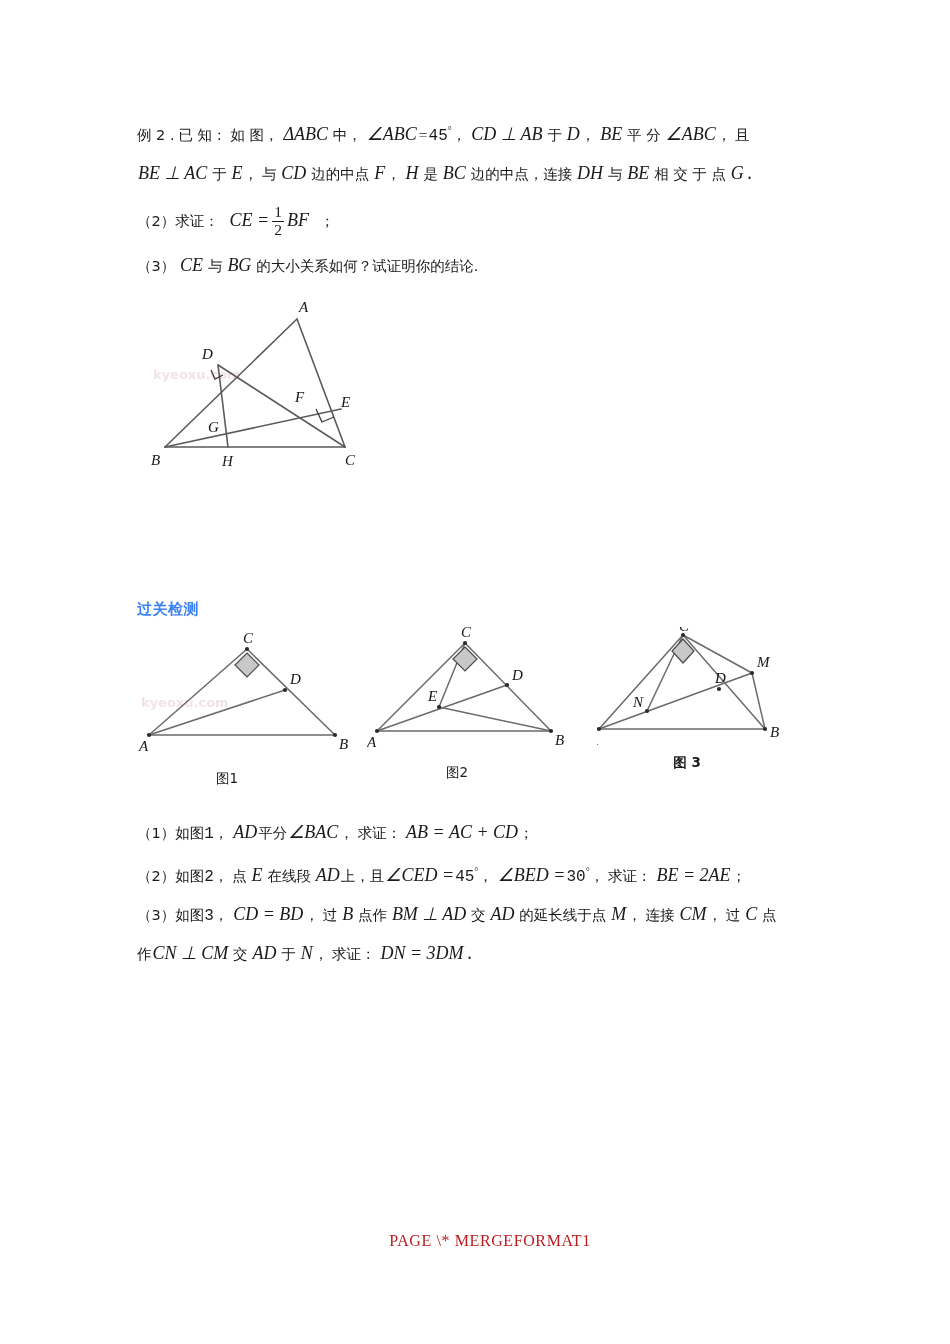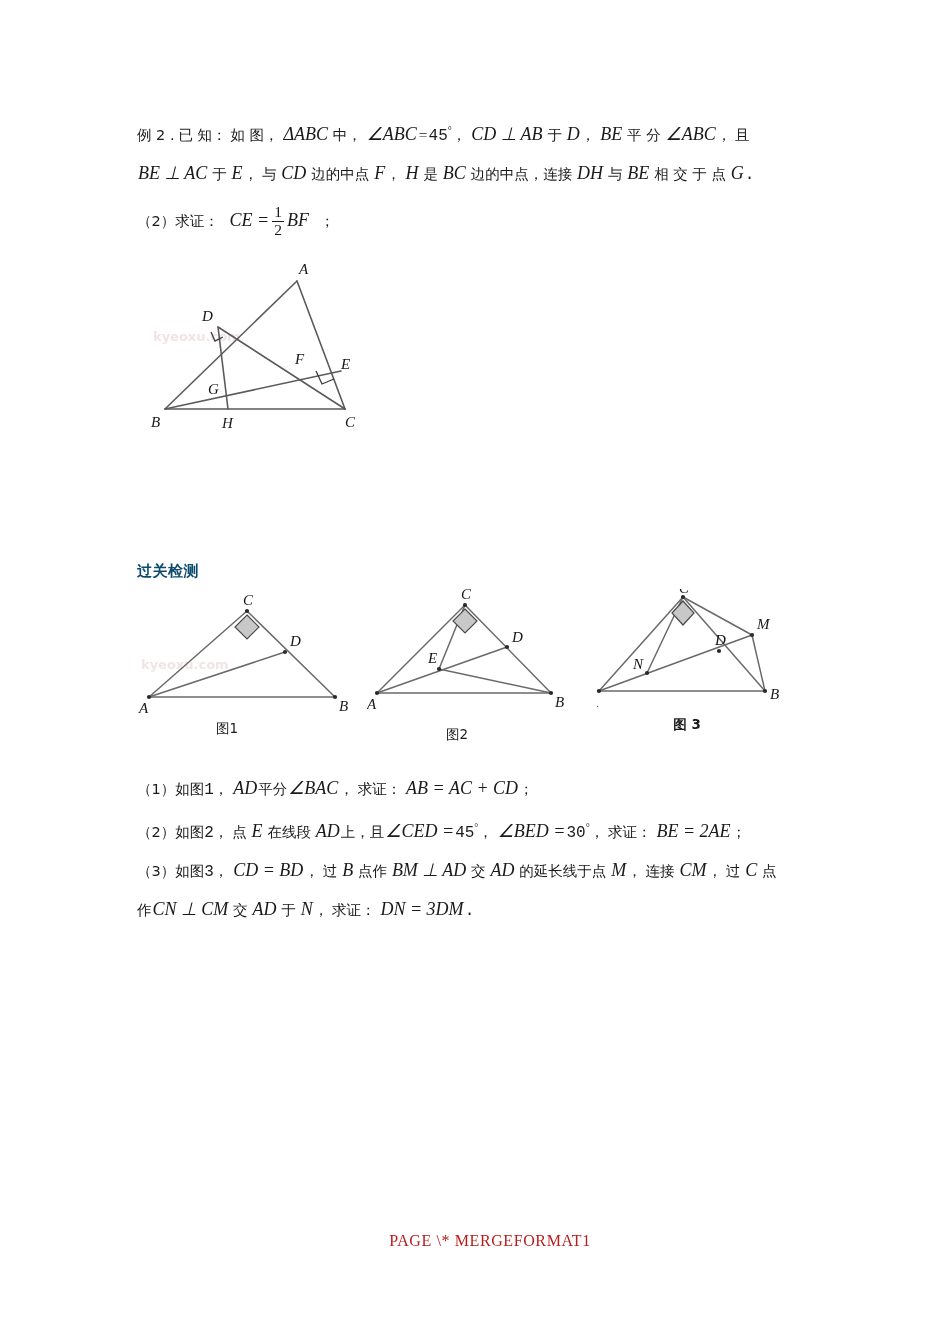--- a/index.html
+++ b/index.html
@@ -50,21 +50,21 @@
     font-size: 16px;
     text-align: center;
   }
   .op { font-family: "Liberation Serif", serif; font-size: 15.5px; padding: 0 1px; }
   .sup { font-size: 10px; vertical-align: super; font-style: normal; }
 
   .sect-title {
     font-family: "DejaVu Sans", sans-serif;
     font-weight: bold;
     font-size: 15px;
-    color: #0c4a6e;
+    color: #3b82f6;
     letter-spacing: 0.5px;
   }
 
   
   .frac {
     display: inline-block;
     vertical-align: -0.55em;
     text-align: center;
     font-style: italic;
     font-size: 15.5px;
@@ -154,20 +154,27 @@
     </div>
 
 
     <div class="para" style="line-height:52px;">
       <span class="cn">（2）</span><span class="cn">求证：</span>
       <span style="display:inline-block; margin-left:6px;">
         <span class="mi">CE =</span><span class="frac"><span class="num">1</span><span class="den">2</span></span><span class="mi">BF</span>
       </span><span class="cn" style="margin-left:10px;">；</span>
     </div>
 
+    <div class="para">
+      <span class="cn">（3）</span>
+      <span class="mi">CE</span>
+      <span class="cn">与</span>
+      <span class="mi">BG</span>
+      <span class="cn">的大小关系如何？试证明你的结论.</span>
+    </div>
 
     <div style="margin-top:12px; margin-left:8px;">
       <svg width="240" height="175" viewBox="0 0 240 175">
         <text class="wm" x="8" y="82">kyeoxu.com</text>
 
         <g stroke="#5a5a5a" stroke-width="1.6" fill="none" stroke-linecap="round">
           <line x1="20" y1="150" x2="200" y2="150"></line>
           <line x1="20" y1="150" x2="152" y2="22"></line>
           <line x1="152" y1="22" x2="200" y2="150"></line>
           <line x1="73" y1="68" x2="200" y2="150"></line>
@@ -208,21 +215,21 @@
           <polygon points="110,26 122,38 110,50 98,38" fill="#c8c8c8" stroke="#4a4a4a" stroke-width="1.2"></polygon>
           <circle cx="12" cy="108" r="2.1" fill="#2a2a2a"></circle>
           <circle cx="198" cy="108" r="2.1" fill="#2a2a2a"></circle>
           <circle cx="110" cy="22" r="2.1" fill="#2a2a2a"></circle>
           <circle cx="148" cy="63" r="2.1" fill="#2a2a2a"></circle>
           <text class="lbl" x="2" y="124">A</text>
           <text class="lbl" x="202" y="122">B</text>
           <text class="lbl" x="106" y="16">C</text>
           <text class="lbl" x="153" y="57">D</text>
         </svg>
-        <div class="fig-caption" style="margin-top:6px; width:180px;">图1</div>
+        <div class="fig-caption" style="margin-top:18px; width:180px;">图1</div>
       </div>
 
       <div style="width:240px;">
         <svg width="230" height="125" viewBox="0 0 230 125">
 
           <g stroke="#6a6a6a" stroke-width="1.5" fill="none" stroke-linecap="round">
             <line x1="10" y1="104" x2="184" y2="104"></line>
             <line x1="10" y1="104" x2="98" y2="16"></line>
             <line x1="98" y1="16" x2="184" y2="104"></line>
             <line x1="10" y1="104" x2="140" y2="58"></line>

